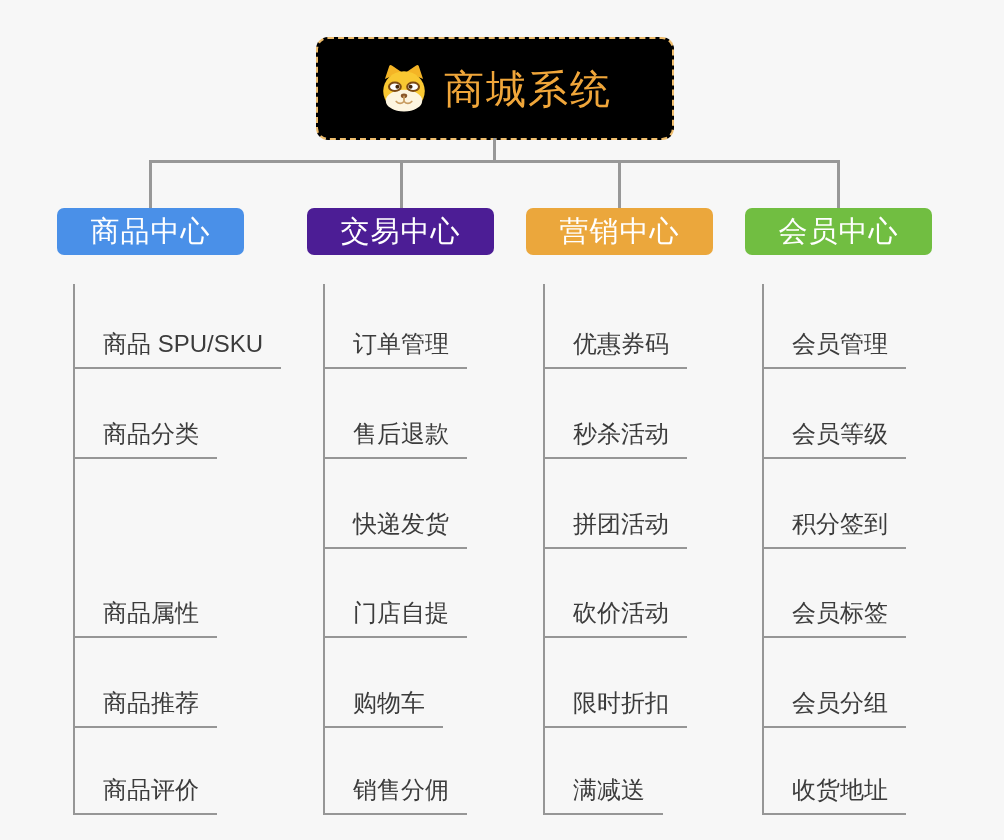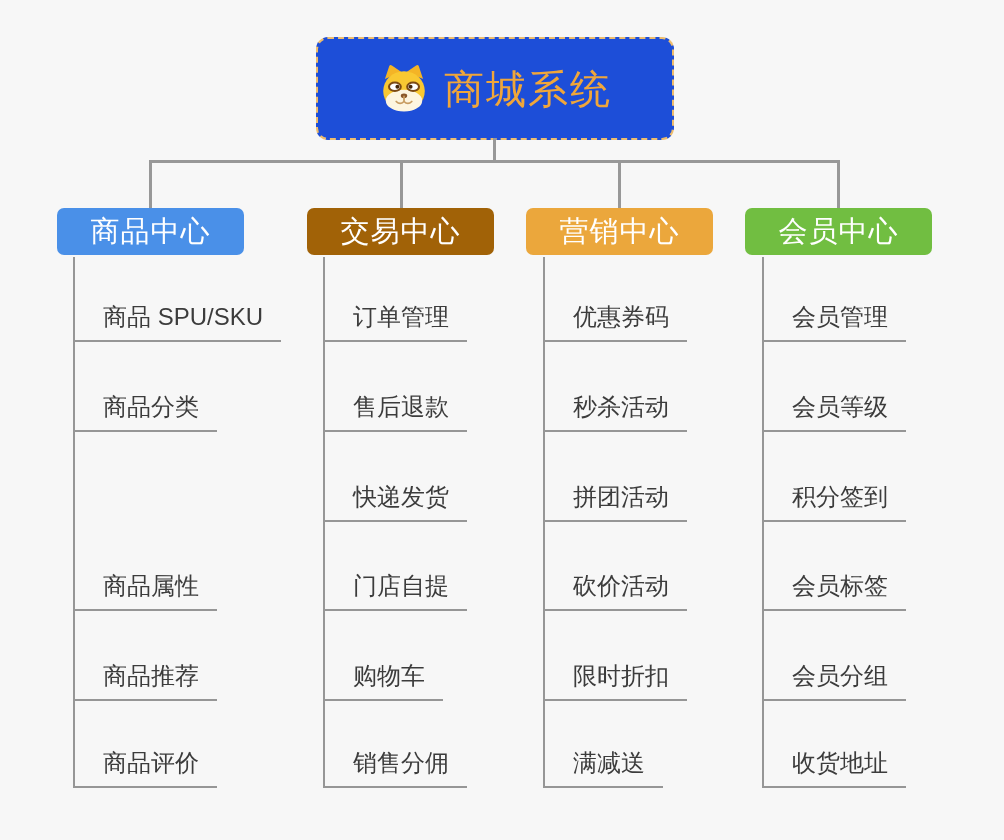--- a/index.html
+++ b/index.html
@@ -8,21 +8,21 @@
     font-family:"Liberation Sans","DejaVu Sans",sans-serif;
     background:#f7f7f7;
     position:relative;
     overflow:hidden;
   }
   .stage { position:absolute; left:0; top:0; width:1004px; height:840px; }
 
   
   .root-node {
     position:absolute; left:316px; top:37px; width:358px; height:103px;
-    background:#1d4ed8;
+    background:#000000;
     border:2px dashed #eebd6d;
     border-radius:12px;
     display:flex; align-items:center; justify-content:center; gap:14px;
   }
   .root-title {
     font-size:40px; font-weight:500; color:#f0a63a; letter-spacing:2px;
     line-height:1;
   }
   .doge { width:52px; height:49px; display:block; }
 
@@ -37,21 +37,21 @@
   .branch-box {
     position:absolute; top:208px; width:187px; height:47px;
     border-radius:7px;
     color:#ffffff; font-size:29px; letter-spacing:1px;
     display:flex; align-items:center; justify-content:center;
   }
   .bx-0 { left:57px; } .bx-1 { left:307px; } .bx-2 { left:526px; } .bx-3 { left:745px; }
 
   
   .col {
-    position:absolute; top:257px; width:240px; height:531px;
+    position:absolute; top:284px; width:240px; height:531px;
   }
   .col::before {
     content:""; position:absolute; left:0; top:0; width:2px; height:531px;
     background:#969696;
   }
   .col-0 { left:73px; } .col-1 { left:323px; } .col-2 { left:543px; } .col-3 { left:762px; }
   .leaf {
     position:absolute; left:0;
     white-space:nowrap;
     font-size:24px; color:#3c3c3c; line-height:1.25;
@@ -83,21 +83,21 @@
   </div>
 
   <div class="line stem"></div>
   <div class="line bus"></div>
   <div class="line drop drop-0"></div>
   <div class="line drop drop-1"></div>
   <div class="line drop drop-2"></div>
   <div class="line drop drop-3"></div>
 
   <div class="branch-box bx-0" style="background-color: rgb(74, 144, 232);">商品中心</div>
-  <div class="branch-box bx-1" style="background-color: #a16207;">交易中心</div>
+  <div class="branch-box bx-1" style="background-color: #4c1d95;">交易中心</div>
   <div class="branch-box bx-2" style="background-color: rgb(235, 167, 60);">营销中心</div>
   <div class="branch-box bx-3" style="background-color: rgb(113, 190, 65);">会员中心</div>
 
   <div class="col col-0">
     <div class="leaf r-0">商品 SPU/SKU</div>
     <div class="leaf r-1">商品分类</div>
     <div class="leaf r-3">商品属性</div>
     <div class="leaf r-4">商品推荐</div>
     <div class="leaf r-5">商品评价</div>
   </div>

